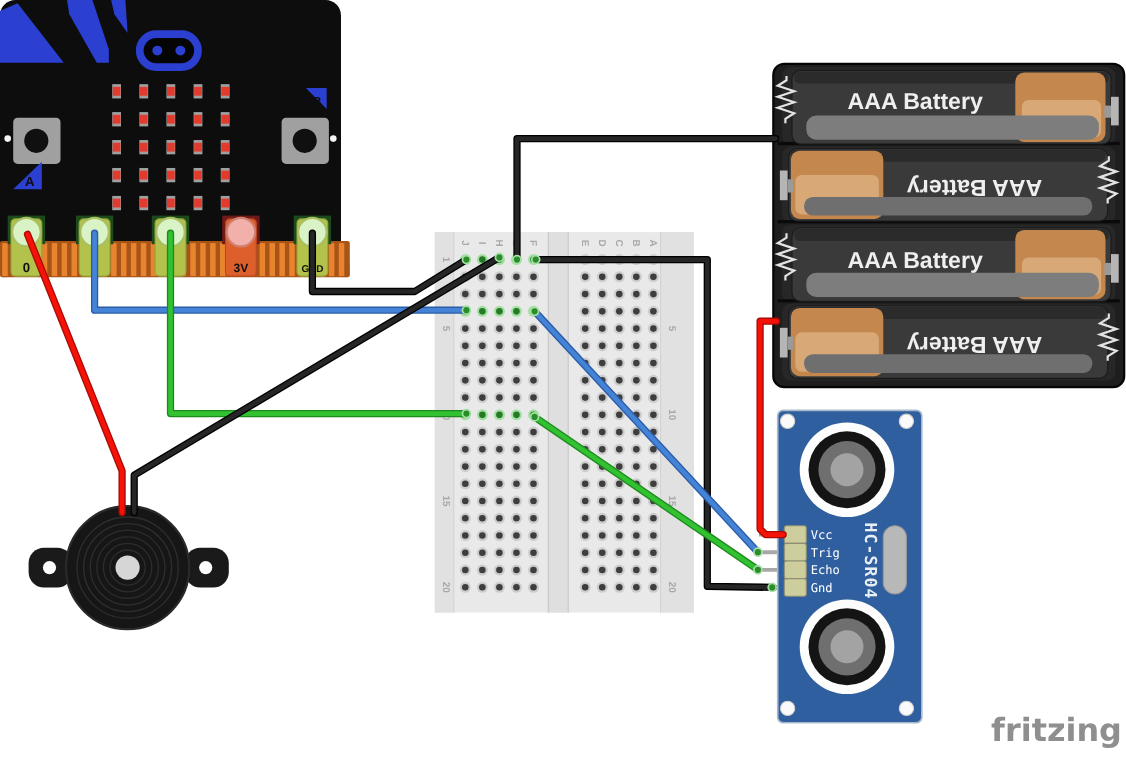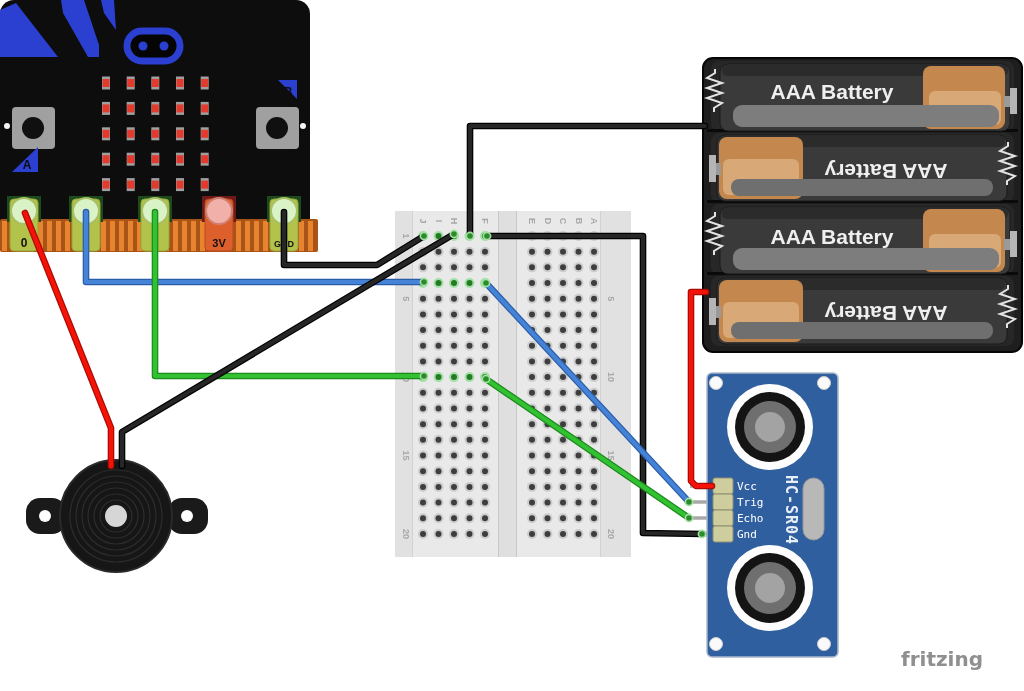--- a/index.html
+++ b/index.html
@@ -1,20 +1,20 @@
 <!DOCTYPE html>
 <html><head>
 <meta charset="utf-8">
 <style>
   html,body{margin:0;padding:0;background:#ffffff;}
   .stage{position:relative;width:1024px;height:691px;overflow:hidden;background:#ffffff;
          font-family:"Liberation Sans",sans-serif;}
   .stage svg{position:absolute;display:block;}
   #watermark{position:absolute;left:901px;top:647px;width:120px;height:40px;
-             font-family:"DejaVu Sans",sans-serif;font-weight:bold;font-size:20px;
+             font-family:"DejaVu Sans",sans-serif;font-weight:bold;font-size:29px;
              color:#8f8f8f;letter-spacing:0px;}
 </style>
 </head>
 <body>
 
 <div class="stage">
 
   <svg style="left:395px;top:211px" width="236" height="346" viewBox="0 0 236 346">
     <rect x="0" y="0" width="236" height="346" fill="#e9e9e9"></rect>
     <rect x="0" y="0" width="17" height="346" fill="#e1e1e1"></rect>

